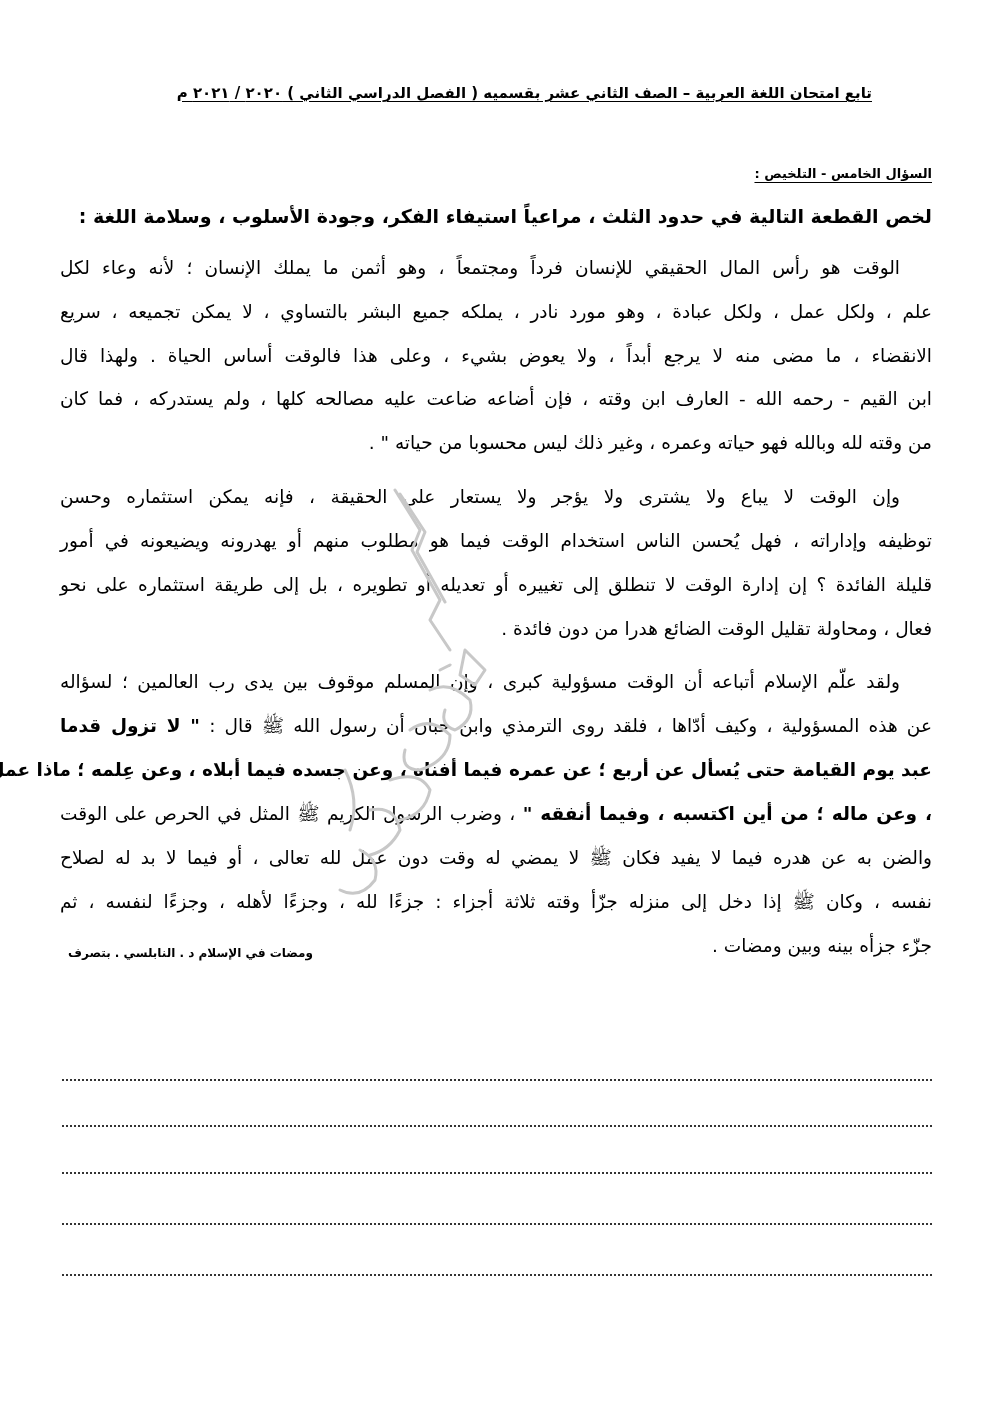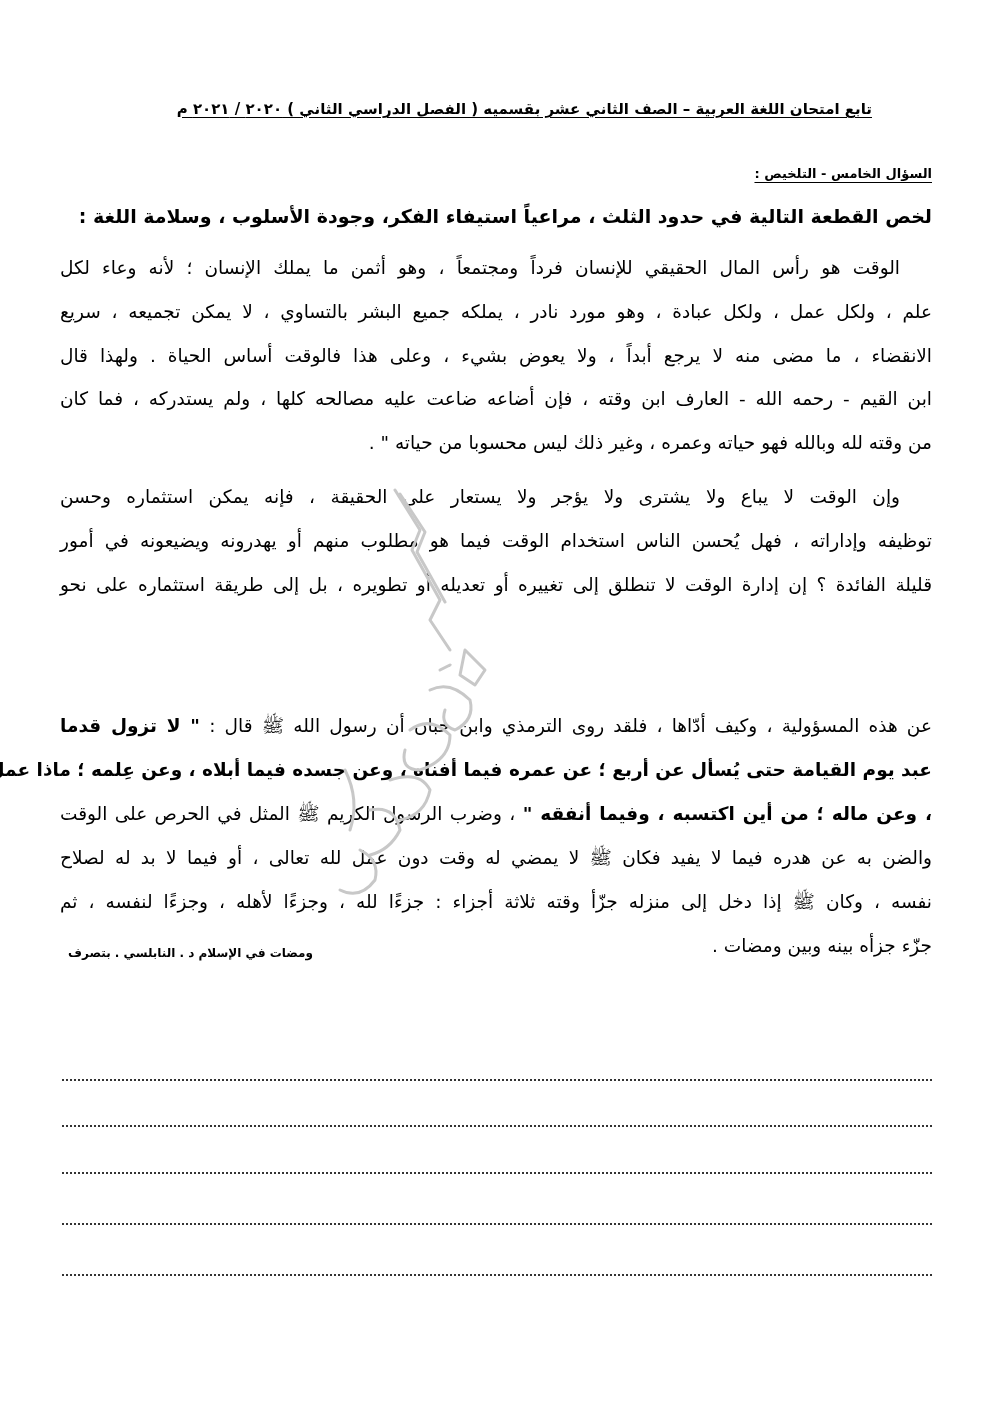--- a/index.html
+++ b/index.html
@@ -28,21 +28,20 @@
       right: 120px;
       width: 754px;
       direction: rtl;
       text-align: right;
       font-weight: bold;
       font-size: 15px;
       text-decoration: underline;
       text-underline-offset: 3px;
       white-space: nowrap;
       letter-spacing: -0.2px;
-      margin-top: 16px;
     }
     .q-title {
       position: absolute;
       top: 166px;
       right: 60px;
       direction: rtl;
       font-weight: bold;
       font-size: 13px;
       text-decoration: underline;
       text-underline-offset: 4px;
@@ -119,21 +118,23 @@
 
   <div class="line indent" style="top:253px;">الوقت هو رأس المال الحقيقي للإنسان فرداً ومجتمعاً ، وهو أثمن ما يملك الإنسان ؛ لأنه وعاء لكل</div>
   <div class="line" style="top:297px;margin-left:32px;">علم ، ولكل عمل ، ولكل عبادة ، وهو مورد نادر ، يملكه جميع البشر بالتساوي ، لا يمكن تجميعه ، سريع</div>
   <div class="line" style="top:341px;margin-left:41px;">الانقضاء ، ما مضى منه لا يرجع أبداً ، ولا يعوض بشيء ، وعلى هذا فالوقت أساس الحياة . ولهذا قال</div>
   <div class="line last" style="top:428px;">من وقته لله وبالله فهو حياته وعمره ، وغير ذلك ليس محسوبا من حياته " .</div>
   <div class="line" style="top:384px;">ابن القيم - رحمه الله - العارف ابن وقته ، فإن أضاعه ضاعت عليه مصالحه كلها ، ولم يستدركه ، فما كان</div>
 
   <div class="line indent" style="top:482px;">وإن الوقت لا يباع ولا يشترى ولا يؤجر ولا يستعار على الحقيقة ، فإنه يمكن استثماره وحسن</div>
   <div class="line" style="top:526px;">توظيفه وإداراته ، فهل يُحسن الناس استخدام الوقت فيما هو مطلوب منهم أو يهدرونه ويضيعونه في أمور</div>
   <div class="line" style="top:570px;">قليلة الفائدة ؟ إن إدارة الوقت لا تنطلق إلى تغييره أو تعديله أو تطويره ، بل إلى طريقة استثماره على نحو</div>
+  <div class="line last" style="top:614px;">فعال ، ومحاولة تقليل الوقت الضائع هدرا من دون فائدة .</div>
 
+  <div class="line indent" style="top:667px;">ولقد علّم الإسلام أتباعه أن الوقت مسؤولية كبرى ، وإن المسلم موقوف بين يدى رب العالمين ؛ لسؤاله</div>
   <div class="line" style="top:711px;">
     <span>عن هذه المسؤولية ، وكيف أدّاها ، فلقد روى الترمذي وابن حبان أن رسول الله ﷺ قال : </span><span class="bold">" لا تزول قدما</span>
   </div>
   <div class="line bold" style="top:755px;">عبد يوم القيامة حتى يُسأل عن أربع ؛ عن عمره فيما أفناه ، وعن جسده فيما أبلاه ، وعن عِلمه ؛ ماذا عمل فيه</div>
   <div class="line" style="top:799px;">
     <span class="bold">، وعن ماله ؛ من أين اكتسبه ، وفيما أنفقه "</span><span> ، وضرب الرسول الكريم ﷺ المثل في الحرص على الوقت</span>
   </div>
   <div class="line" style="top:843px;">والضن به عن هدره فيما لا يفيد فكان ﷺ لا يمضي له وقت دون عمل لله تعالى ، أو فيما لا بد له لصلاح</div>
   <div class="line" style="top:887px;">نفسه ، وكان ﷺ إذا دخل إلى منزله جزّأ وقته ثلاثة أجزاء : جزءًا لله ، وجزءًا لأهله ، وجزءًا لنفسه ، ثم</div>
   <div class="line last" style="top:931px;">جزّء جزأه بينه وبين ومضات .</div>

